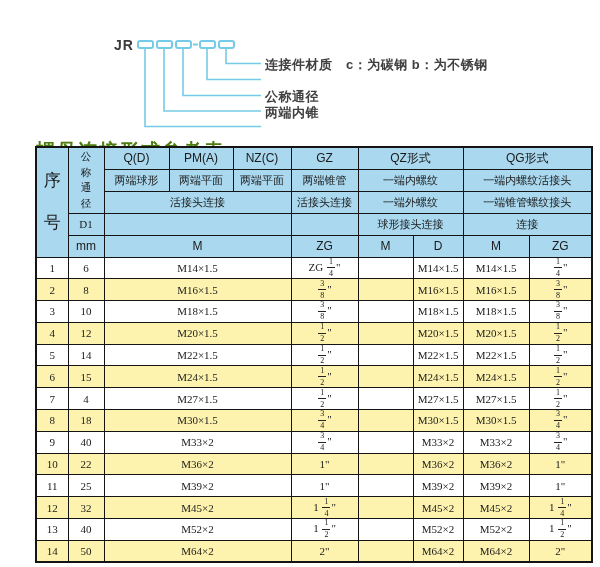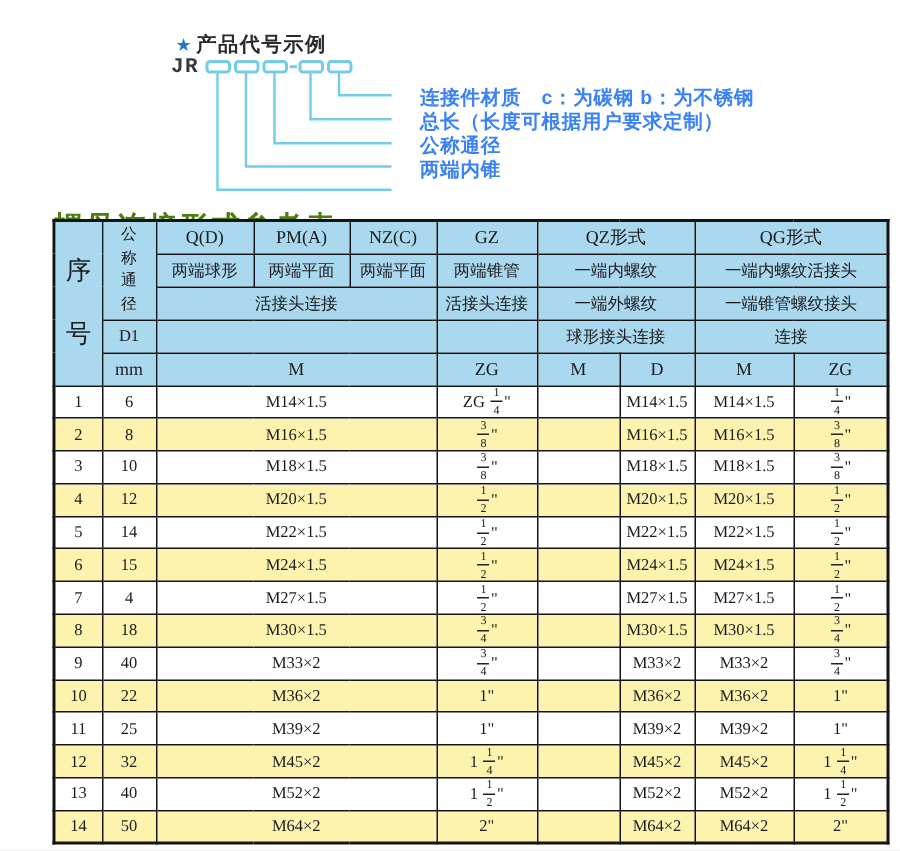--- a/index.html
+++ b/index.html
@@ -12,47 +12,47 @@
 
   
   .diagram { position:absolute; left:0; top:0; width:600px; height:150px; }
   .diagram-title {
     position:absolute; left:117px; top:21px; font-size:13.5px; font-weight:bold;
     font-family:"Liberation Sans","DejaVu Sans",sans-serif; color:#2b2b2b; letter-spacing:1px;
   }
   .diagram-title .star { color:var(--star-color,#1f78c5); margin-right:2px; font-size:12px; }
   .jr-prefix {
     position:absolute; left:114px; top:37px; font-size:14px; font-weight:bold;
-    font-family:Liberation Mono, monospace; color:#3a3a3a; letter-spacing:1px;
+    font-family:Liberation Sans, sans-serif; color:#3a3a3a; letter-spacing:1px;
   }
   .diagram svg { position:absolute; left:0; top:0; }
   .dlabel {
-    position:absolute; left:280px; height:16px; font-size:13px; font-weight:600;
-    font-family:"Liberation Sans","DejaVu Sans",sans-serif; color:#3b82f6; white-space:nowrap;
+    position:absolute; left:265px; height:16px; font-size:13px; font-weight:600;
+    font-family:"Liberation Sans","DejaVu Sans",sans-serif; color:#404040; white-space:nowrap;
     letter-spacing:0.5px;
   }
 
   
   .table-title {
     position:absolute; left:36px; top:138px; font-size:19px; font-weight:bold;
     font-family:"DejaVu Serif","Liberation Serif",serif; color:#4d7c0f; letter-spacing:2px;
   }
 
   
   .tbl-wrap { position:absolute; left:35px; top:146px; }
   table {
     border-collapse:collapse; table-layout:fixed; width:558px;
     border:2px solid #141414; background:#fff;
   }
   th, td {
     border:1px solid #141414; text-align:center; vertical-align:middle;
     padding:0; overflow:hidden; font-weight:normal;
   }
   thead th { background:var(--header-bg,#a9d8ef); height:22px; font-size:11px; }
-  thead th.code { font-size:12px; font-family:Liberation Serif, serif;margin-left:16px; }
+  thead th.code { font-size:12px; font-family:Liberation Sans, sans-serif;margin-left:16px; }
   tbody td { height:21.8px; font-size:11px; font-family:"Liberation Serif","DejaVu Serif",serif; }
   tbody tr:nth-child(even) td { background:var(--row-alt,#fdf3ae); }
 
   .vtext {
     display:inline-block; width:1.05em; word-break:break-all; white-space:normal;
     font-size:17px; line-height:2.5; letter-spacing:0;
   }
   .vtext.small { font-size:10.5px; line-height:1.5; }
 
   .frac { display:inline-block; vertical-align:-42%; text-align:center; line-height:1; margin:0 1px; }
@@ -74,25 +74,23 @@
       <rect x="200" y="41" width="15" height="7" rx="2" fill="none" stroke="#76cbe8" stroke-width="2"></rect>
       <rect x="219" y="41" width="15" height="7" rx="2" fill="none" stroke="#76cbe8" stroke-width="2"></rect>
 
       <polyline points="226,48 226,63.5 261,63.5" fill="none" stroke="#76cbe8" stroke-width="1.6"></polyline>
       <polyline points="207,48 207,79.5 261,79.5" fill="none" stroke="#76cbe8" stroke-width="1.6"></polyline>
       <polyline points="183,48 183,95.5 261,95.5" fill="none" stroke="#76cbe8" stroke-width="1.6"></polyline>
       <polyline points="164,48 164,111 261,111" fill="none" stroke="#76cbe8" stroke-width="1.6"></polyline>
       <polyline points="145,48 145,126.5 261,126.5" fill="none" stroke="#76cbe8" stroke-width="1.6"></polyline>
     </svg>
 
-    <div class="diagram-title"><span class="star">★</span><span>产品代号示例</span></div>
     <div class="jr-prefix">JR</div>
 
     <div class="dlabel" style="top:56px">连接件材质　c：为碳钢  b：为不锈钢</div>
-    <div class="dlabel" style="top:72px">总长（长度可根据用户要求定制）</div>
     <div class="dlabel" style="top:88px">公称通径</div>
     <div class="dlabel" style="top:103.5px">两端内锥</div>
   </div>
 
   <h2 class="table-title">螺母连接形式参考表</h2>
 
   <div class="tbl-wrap">
     <table>
       <colgroup>
         <col style="width:32px">

